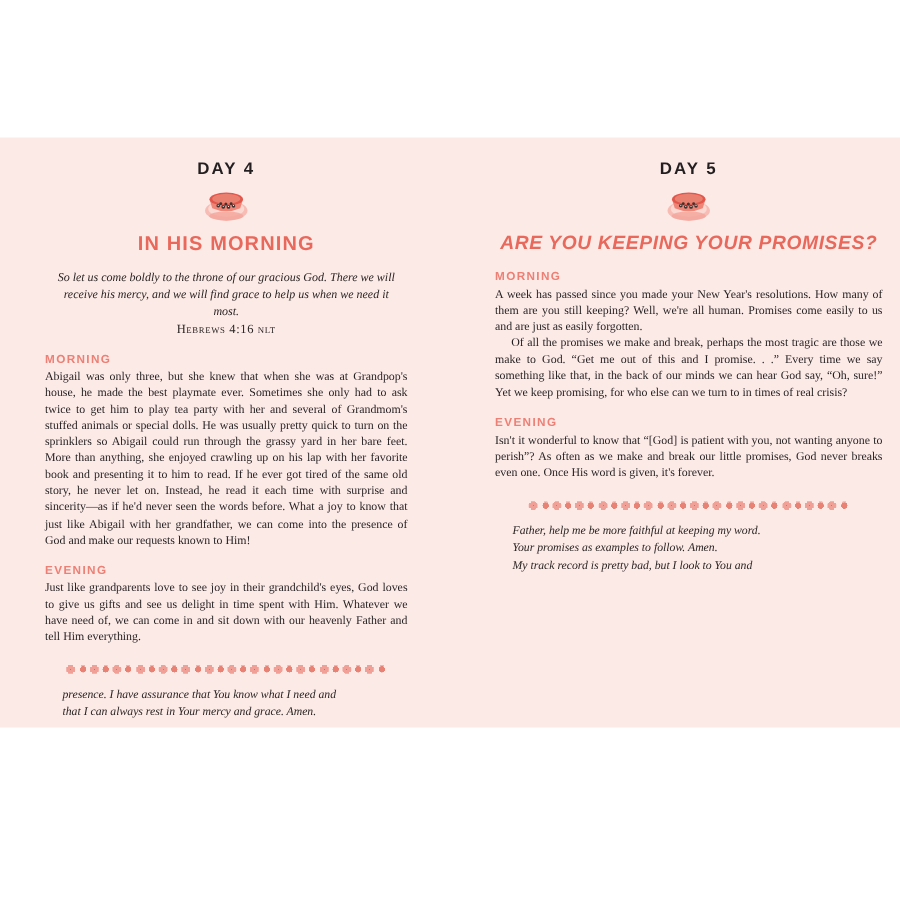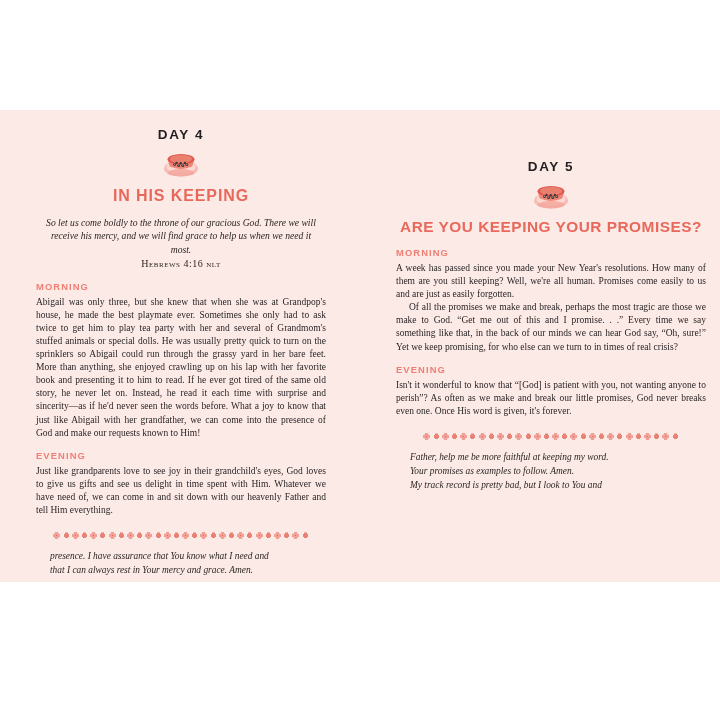--- a/index.html
+++ b/index.html
@@ -28,21 +28,21 @@
     display: flex;
     flex-direction: row;
     padding: 0;
   }
   .page {
     flex: 1 1 50%;
     position: relative;
     padding: 17px 36px 0 36px;
   }
   .page.left  { padding-left: 36px; padding-right: 34px; }
-  .page.right { padding-left: 36px; padding-right: 14px; margin-top: 32px; }
+  .page.right { padding-left: 36px; padding-right: 14px; }
 
   
   .day-label {
     text-align: center;
     font-family: "Liberation Sans", sans-serif;
     font-weight: 700;
     font-size: 13.5px;
     letter-spacing: 1.6px;
     color: #231f20;
     margin: 0 0 6px 0;
@@ -63,21 +63,21 @@
     text-align: center;
     font-family: "Liberation Sans", sans-serif;
     font-weight: 700;
     font-size: 16px;
     letter-spacing: 0.9px;
     color: #e8695c;
     margin: 0 0 11px 0;
     line-height: 1.1;
     white-space: nowrap;
   }
-  .page.right .devo-title { font-size: 15.4px; letter-spacing: 0.5px; }
+  .page.right .devo-title { font-size: 15.4px; letter-spacing: 0.5px; font-style: italic; }
 
   
   .scripture {
     text-align: center;
     font-style: italic;
     font-size: 9.6px;
     line-height: 1.42;
     color: #2b2523;
     margin: 0 6px 9px 6px;
   }
@@ -186,21 +186,21 @@
                 <circle cx="12.6" cy="16.2" r="0.5"></circle>
                 <circle cx="16.6" cy="17.0" r="0.5"></circle>
                 <circle cx="20.8" cy="17.1" r="0.5"></circle>
                 <circle cx="24.8" cy="16.3" r="0.5"></circle>
               </g>
               <ellipse cx="19" cy="24.7" rx="13.6" ry="3.6" fill="#f3a79c" opacity="0.85"></ellipse>
             </svg>
           </div>
         </div>
 
-        <div class="devo-title">IN HIS KEEPING</div>
+        <div class="devo-title">IN HIS MORNING</div>
 
         <div class="scripture">
           <span>So let us come boldly to the throne of our gracious God. There we will receive his mercy, and we will find grace to help us when we need it most.</span>
           <span class="scripture-ref">Hebrews 4:16 nlt</span>
         </div>
 
         <div class="time-head">MORNING</div>
         <div class="body-copy">
           <p>Abigail was only three, but she knew that when she was at Grandpop's house, he made the best playmate ever. Sometimes she only had to ask twice to get him to play tea party with her and several of Grandmom's stuffed animals or special dolls. He was usually pretty quick to turn on the sprinklers so Abigail could run through the grassy yard in her bare feet. More than anything, she enjoyed crawling up on his lap with her favorite book and presenting it to him to read. If he ever got tired of the same old story, he never let on. Instead, he read it each time with surprise and sincerity—as if he'd never seen the words before. What a joy to know that just like Abigail with her grandfather, we can come into the presence of God and make our requests known to Him!</p>
         </div>

